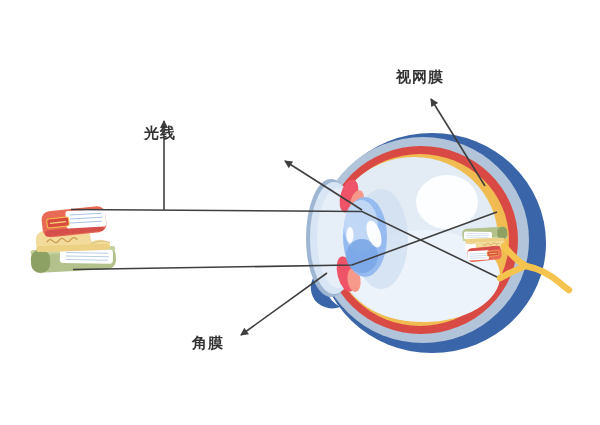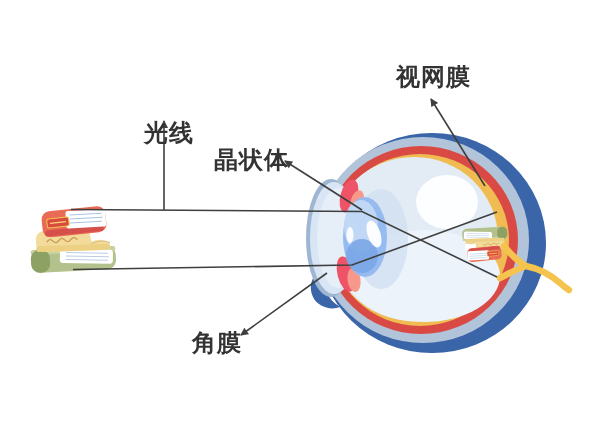--- a/index.html
+++ b/index.html
@@ -2,21 +2,21 @@
 <html><head>
 <meta charset="utf-8">
 <style>
   html,body{margin:0;padding:0;background:#fff;}
   .stage{
     position:relative;width:600px;height:425px;background:#fff;overflow:hidden;
     font-family:"Liberation Sans","DejaVu Sans",sans-serif;
   }
   .stage svg{position:absolute;left:0;top:0;}
   .lbl{
-    position:absolute;font-size:24px;font-weight:600;color:#333;
+    position:absolute;font-size:15px;font-weight:600;color:#333;
     letter-spacing:1px;white-space:nowrap;line-height:20px;
   }
   .lbl-light{left:144px;top:88px;margin-top:35px;}
   .lbl-lens{left:214px;top:150px;}
   .lbl-retina{left:396px;top:67px;}
   .lbl-cornea{left:192px;top:333px;}
 </style>
 </head>
 <body>
 
@@ -102,17 +102,16 @@
   </g>
 
   <g stroke="#3f3f3f" stroke-width="1.6" fill="none">
     <line x1="485" y1="186" x2="431" y2="99" marker-end="url(#arrow)"></line>
     <line x1="362" y1="210" x2="285" y2="161" marker-end="url(#arrow)"></line>
     <line x1="327" y1="273" x2="241" y2="335" marker-end="url(#arrow)"></line>
   </g>
 </svg>
 
 <div class="lbl lbl-light">光线</div>
-<div class="lbl lbl-lens">晶状体</div>
 <div class="lbl lbl-retina">视网膜</div>
 <div class="lbl lbl-cornea">角膜</div>
 
 </div>
 
 </body></html>

